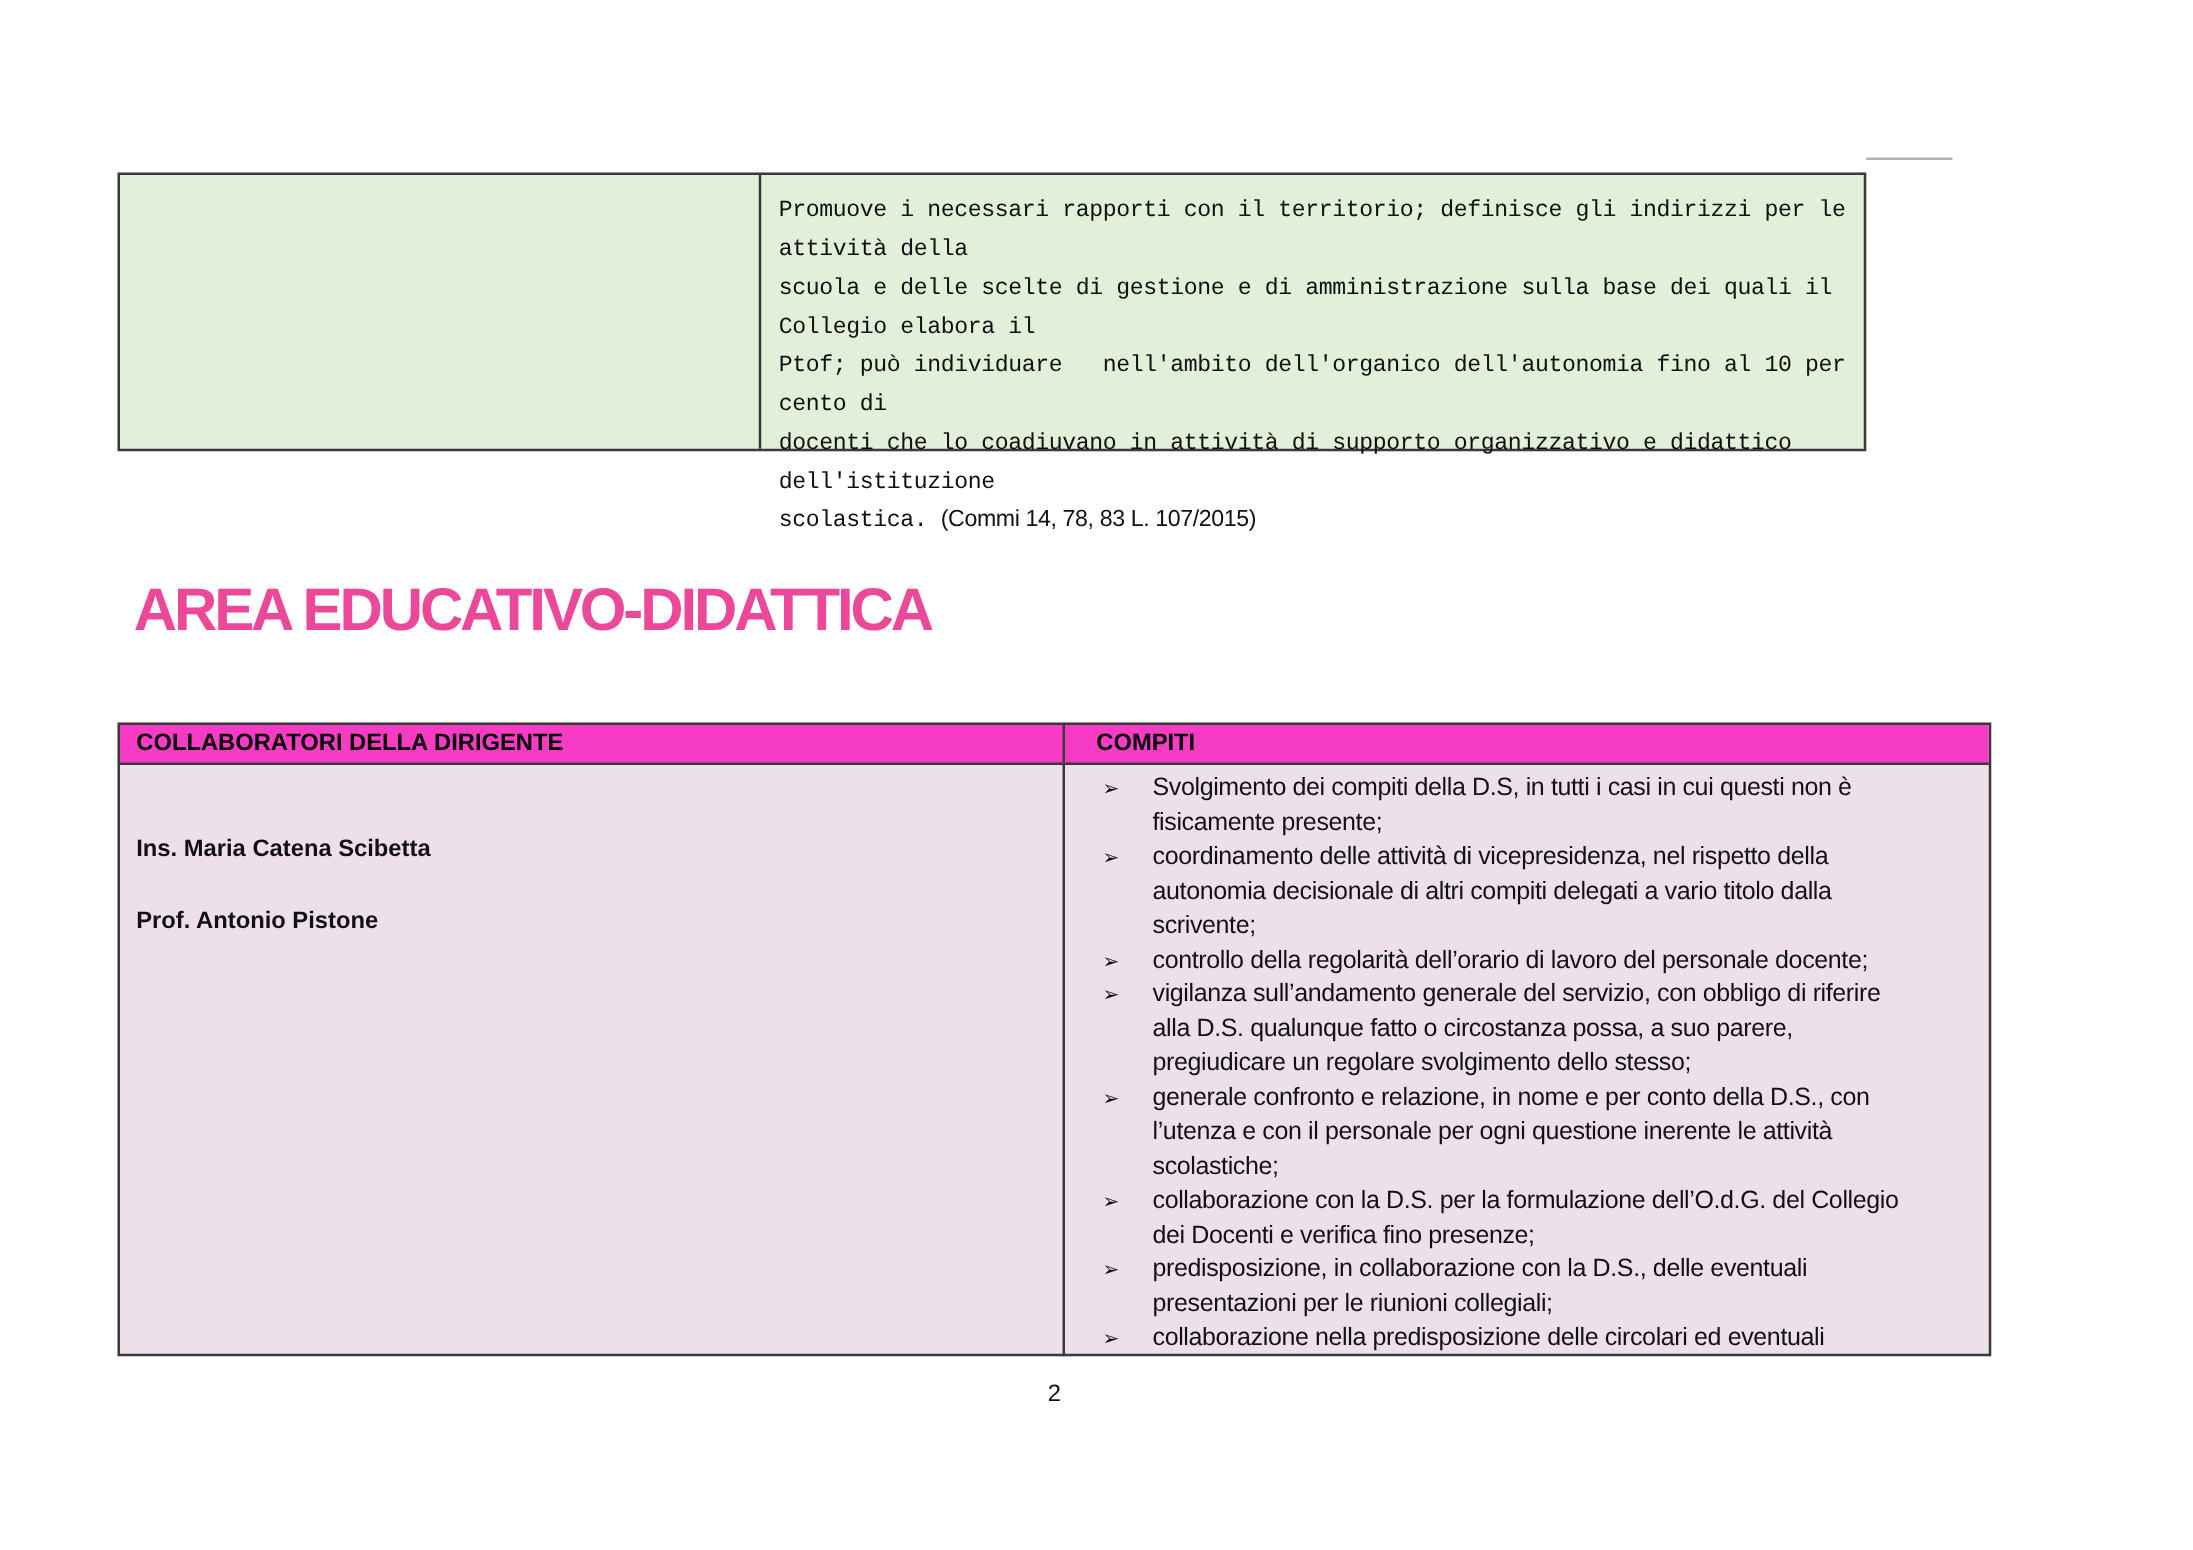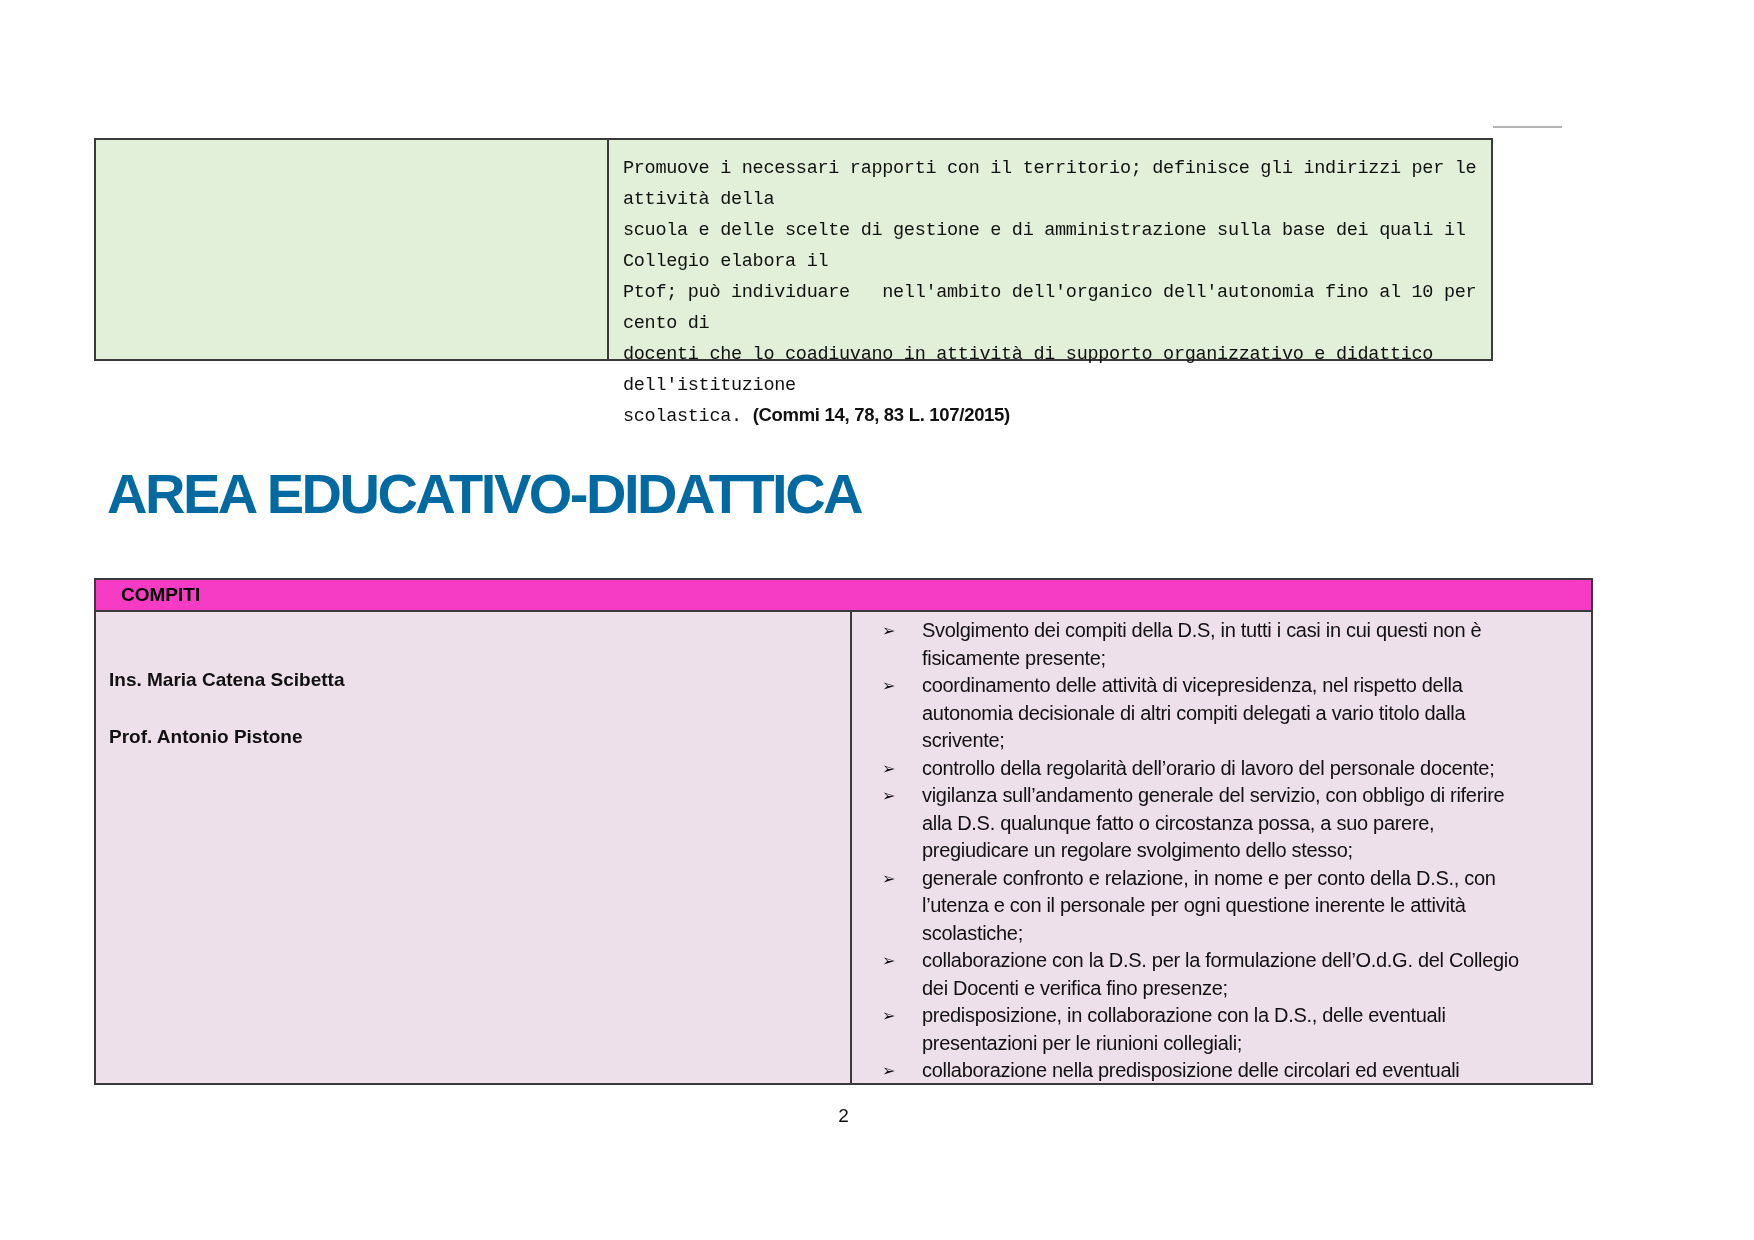--- a/index.html
+++ b/index.html
@@ -16,31 +16,31 @@
   }
   .top-table .v-divider {
     position:absolute; left:511px; top:0; width:2px; height:100%; background:#3A3A3A;
   }
   .top-table .cell-right {
     position:absolute; left:513px; top:0; right:0; bottom:0;
     padding:12px 10px 0 14px; box-sizing:border-box;
     font-size:18.5px; line-height:29px; letter-spacing:-0.3px;
   }
   .pre { white-space:pre-wrap;font-family:Liberation Mono, monospace; }
-  .bold { font-weight:bold; }
+  .bold { font-weight:normal; }
 
   .artifact-line {
     position:absolute; left:1493px; top:126px; width:69px; height:2px; background:#B3B3B3;
   }
 
   
   .heading {
     position:absolute; left:107px; top:458px; margin:0;
-    font-size:56px; line-height:1.3; font-weight:bold; letter-spacing:-2.5px;
-    color:#0369a1;
+    font-size:48px; line-height:1.3; font-weight:bold; letter-spacing:-2.5px;
+    color:#ec4899;
   }
 
   
   .staff-table {
     position:absolute; left:94px; top:578px; width:1499px; height:507px;
     background:#EEE0EB; border:2px solid #3A3A3A; box-sizing:border-box;
   }
   .staff-header { display:flex; height:30px; background:#F63CC4; border-bottom:2px solid #3A3A3A; }
   .staff-header .hcell {
     font-weight:bold; font-size:19px; line-height:29px; color:#000000;
@@ -85,20 +85,21 @@
 scolastica. </span><span class="bold">(Commi 14, 78, 83 L. 107/2015)</span>
     </div>
   </div>
 
   <div class="artifact-line"></div>
 
   <h1 class="heading">AREA EDUCATIVO-DIDATTICA</h1>
 
   <div class="staff-table">
     <div class="staff-header">
+      <div class="hcell col1">COLLABORATORI DELLA DIRIGENTE</div>
       <div class="hcell col2">COMPITI</div>
     </div>
     <div class="staff-body">
       <div class="bcell1 col1">
 
       <div class="collab">Ins. Maria Catena Scibetta</div>
           <div class="collab">Prof. Antonio Pistone</div>
         </div>
       <div class="bcell2 col2">
         <ul class="tasks">

